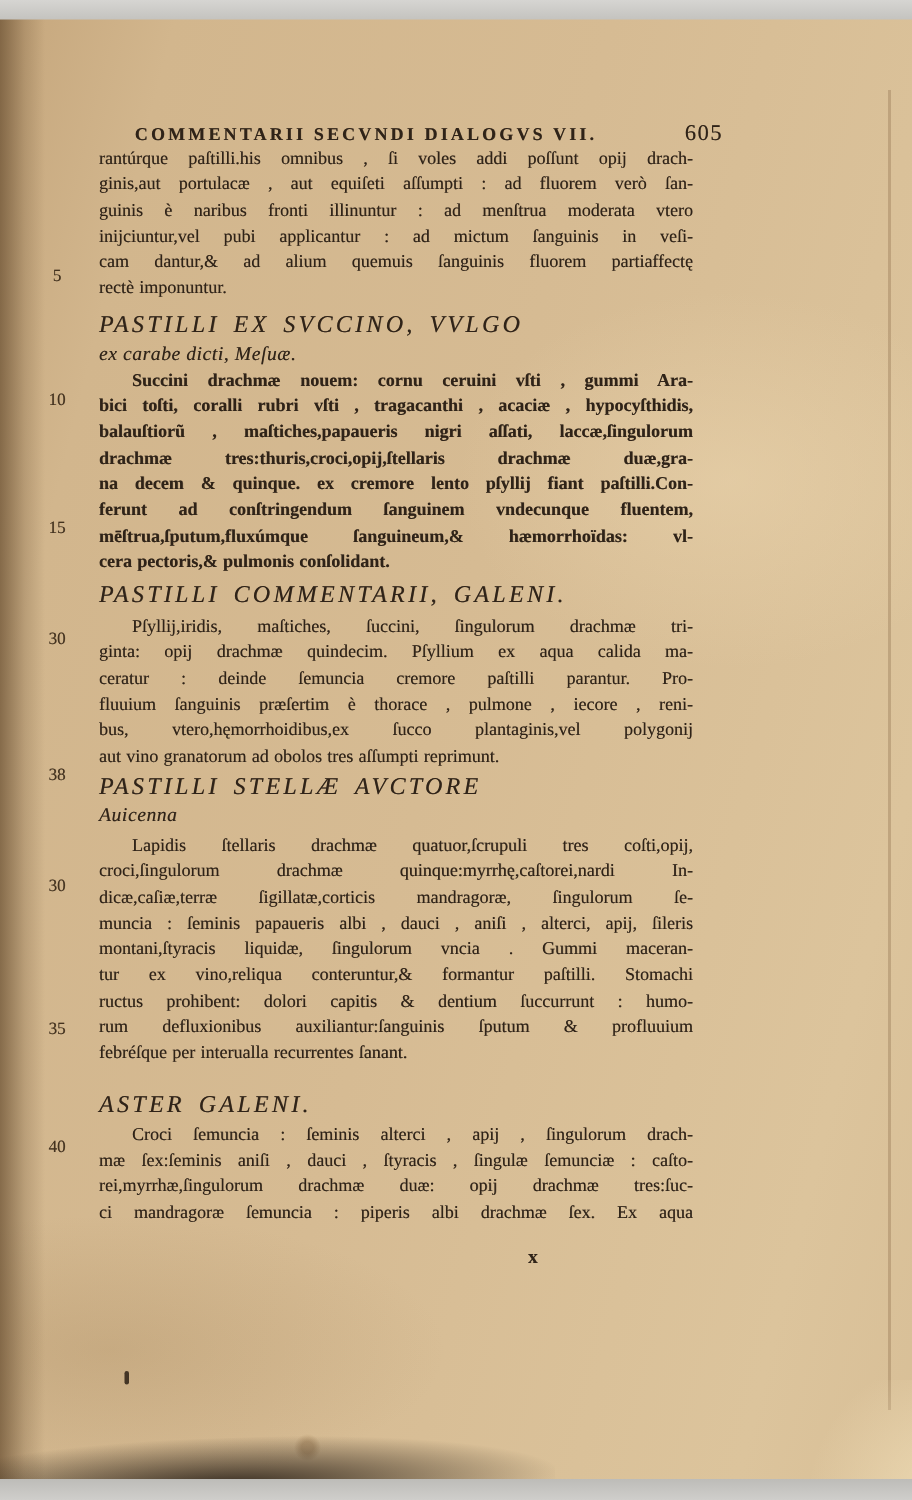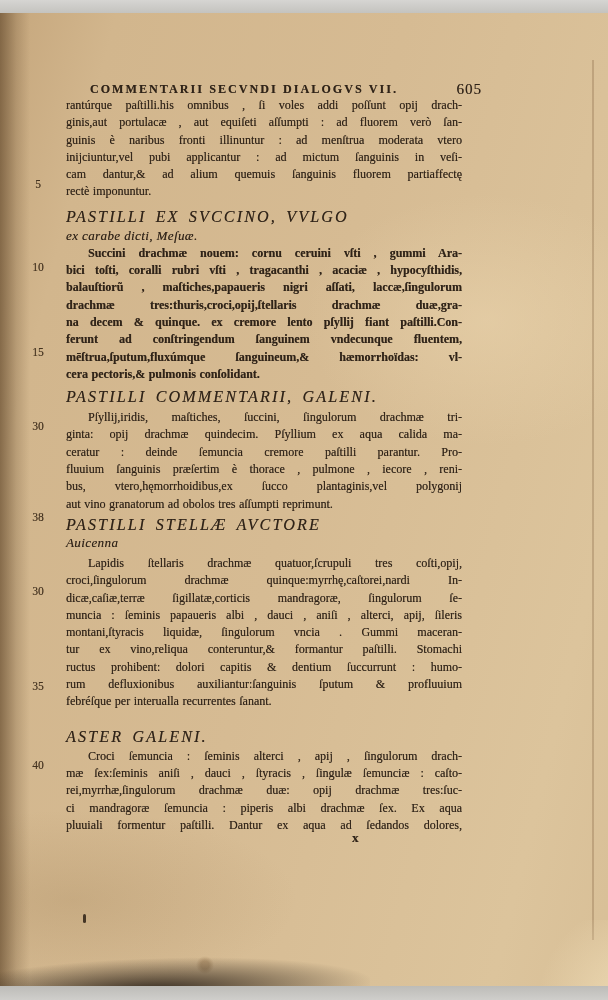--- a/index.html
+++ b/index.html
@@ -158,21 +158,20 @@
         <div class="line short">febréſque per interualla recurrentes ſanant.</div>
       </div>
       <div class="section s7 heading">
         <div class="h-main">ASTER GALENI.</div>
       </div>
       <div class="section s8 paragraph">
         <div class="line indent">Croci ſemuncia : ſeminis alterci , apij , ſingulorum drach-</div>
         <div class="line">mæ ſex:ſeminis aniſi , dauci , ſtyracis , ſingulæ ſemunciæ : caſto-</div>
         <div class="line">rei,myrrhæ,ſingulorum drachmæ duæ: opij drachmæ tres:ſuc-</div>
         <div class="line">ci mandragoræ ſemuncia : piperis albi drachmæ ſex.  Ex aqua</div>
-        <div class="line">pluuiali formentur paſtilli. Dantur ex aqua ad ſedandos dolores,</div>
       </div>
     </div>
 
   <div id="margin-numbers">
       <span class="margin-number" style="top: 178px;">5</span>
       <span class="margin-number" style="top: 261px;">10</span>
       <span class="margin-number" style="top: 346px;">15</span>
       <span class="margin-number" style="top: 420px;">30</span>
       <span class="margin-number" style="top: 511px;">38</span>
       <span class="margin-number" style="top: 585px;">30</span>

